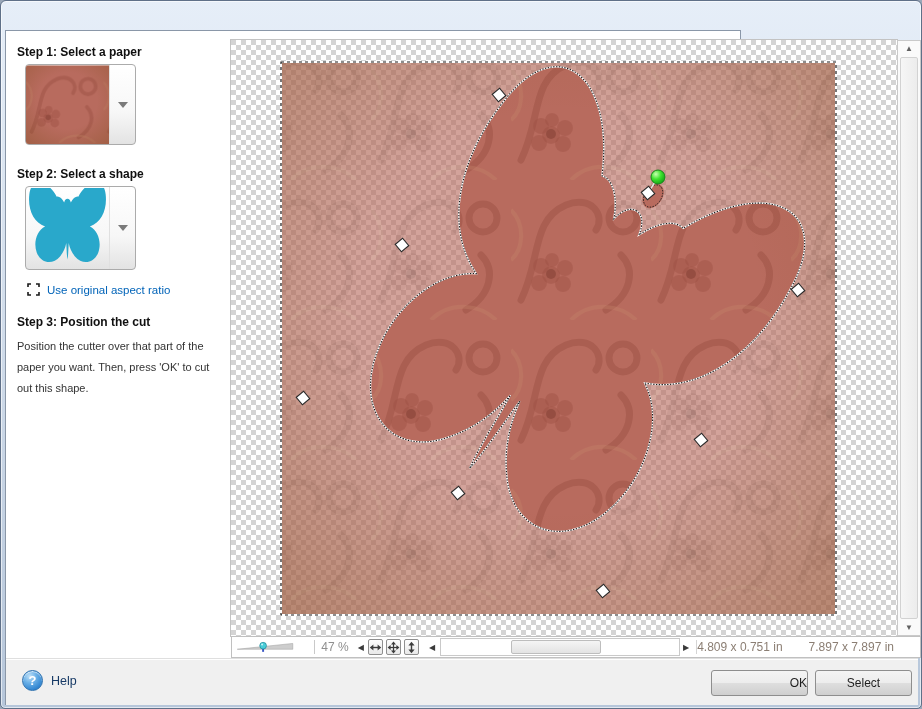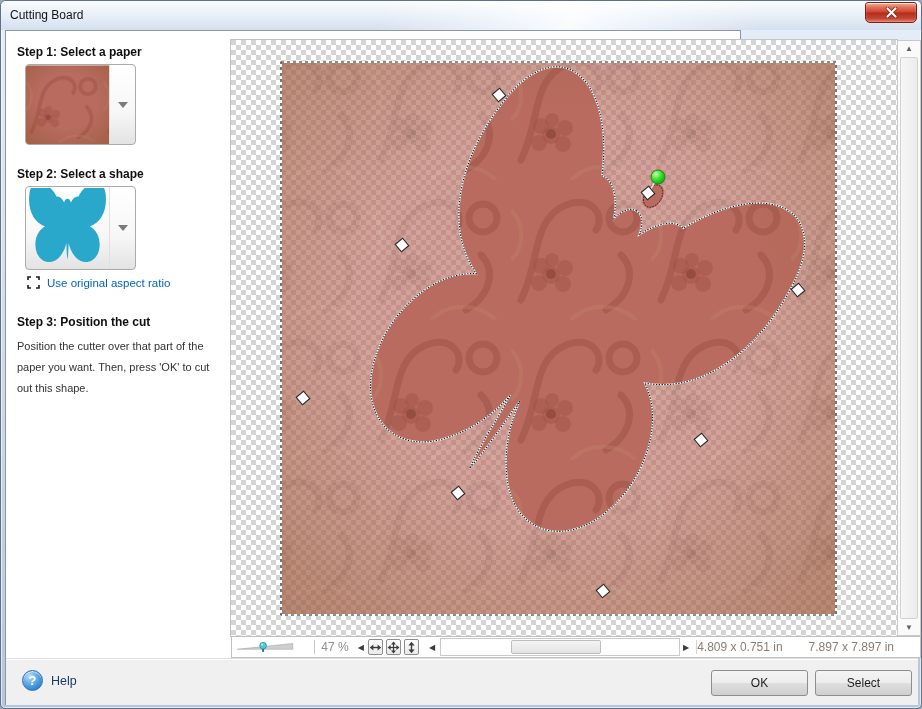--- a/index.html
+++ b/index.html
@@ -58,21 +58,21 @@
     border-top:1px solid #dfdfdf;box-shadow:inset 0 1px 0 #ffffff;}
   .help{position:absolute;left:16px;top:11px;display:flex;align-items:center;gap:8px;cursor:pointer;}
   .help-icon{width:21px;height:21px;border-radius:50%;color:#ffffff;font-weight:bold;font-size:13px;
     background:radial-gradient(circle at 35% 28%,#bfe0f7 0%,#6db2e8 35%,#2f84d0 75%,#1f66ab 100%);
     border:1px solid #2a6fae;display:flex;align-items:center;justify-content:center;
     box-shadow:inset 0 1px 1px rgba(255,255,255,.7);}
   .help-label{font-size:12.5px;color:var(--help-navy);}
   .btn{position:absolute;top:11px;width:97px;height:26px;font-size:12px;color:#1e1e1e;text-align:center;line-height:24px;
     background:linear-gradient(180deg,#f4f4f4 0%,#ededed 48%,#dedede 52%,#cfcfcf 100%);
     border:1px solid #8e8e8e;border-radius:3px;cursor:default;}
-  .btn.ok{left:705px;}
+  .btn.ok{left:705px;text-align:right;}
   .btn.cancel{left:809px;}
 </style>
 </head>
 <body>
 
 <div class="dialog">
 
   <svg width="0" height="0" style="position:absolute" aria-hidden="true">
     <defs>
       <pattern id="checker" width="10" height="10" patternUnits="userSpaceOnUse">
@@ -110,30 +110,20 @@
         <stop offset="45%" stop-color="#3fe32f"></stop>
         <stop offset="100%" stop-color="#0d9a11"></stop>
       </radialGradient>
       <clipPath id="butterflyClip">
         <path transform="translate(320,303) rotate(33) scale(1.86,2.69) translate(-100,-108.5)" d="M100,50 C96,50 93,53 92,57 C87,49 80,45 74,46 C50,12 12,10 8,42 C4,70 18,94 46,102 C26,110 17,132 26,151 C36,171 64,175 82,158 C90,151 95,142 97,133 C98,143 98,156 100,164 C102,156 102,143 103,133 C105,142 110,151 118,158 C136,175 164,171 174,151 C183,132 174,110 154,102 C182,94 196,70 192,42 C188,10 150,12 126,46 C120,45 113,49 108,57 C107,53 104,50 100,50 Z"></path>
         <circle transform="translate(320,303) rotate(33) scale(1.86,2.69) translate(-100,-108.5)" cx="103" cy="42" r="5"></circle>
       </clipPath>
     </defs>
   </svg>
 
-  <div class="titlebar">
-    <div class="sheen"></div>
-    <span class="title-text">Cutting Board</span>
-    <div class="close-btn">
-      <svg width="13" height="11" viewBox="0 0 13 11">
-        <path d="M2.5,1.5 L10.5,9.5 M10.5,1.5 L2.5,9.5" stroke="#7e2012" stroke-width="3.6" stroke-linecap="round"></path>
-        <path d="M2.5,1.5 L10.5,9.5 M10.5,1.5 L2.5,9.5" stroke="#ffffff" stroke-width="2.2" stroke-linecap="round"></path>
-      </svg>
-    </div>
-  </div>
 
   <div class="client">
 
     <div>
       <div class="step-heading" style="left:11px;top:14px;">Step 1: Select a paper</div>
 
       <div class="dropdown" style="left:19px;top:33px;height:81px;">
         <div class="thumb">
           <svg width="84" height="79" viewBox="0 0 84 79">
             <g transform="scale(0.56)">
@@ -153,21 +143,21 @@
         <div class="thumb">
           <svg width="84" height="80" viewBox="0 0 84 80">
             <path transform="translate(42,42) scale(0.42,0.54) translate(-100,-108.5)" style="fill:var(--shape-teal,#29a8cb)" d="M100,50 C96,50 93,53 92,57 C87,49 80,45 74,46 C50,12 12,10 8,42 C4,70 18,94 46,102 C26,110 17,132 26,151 C36,171 64,175 82,158 C90,151 95,142 97,133 C98,143 98,156 100,164 C102,156 102,143 103,133 C105,142 110,151 118,158 C136,175 164,171 174,151 C183,132 174,110 154,102 C182,94 196,70 192,42 C188,10 150,12 126,46 C120,45 113,49 108,57 C107,53 104,50 100,50 Z"></path>
           </svg>
         </div>
         <div class="arrow-zone">
           <span class="caret"></span>
         </div>
       </div>
 
-      <div class="aspect-link" style="left:21px;top:245px;">
+      <div class="aspect-link" style="left:21px;top:252px;">
         <svg width="13" height="13" viewBox="0 0 13 13">
           <g stroke="#1a1a1a" stroke-width="1.6" fill="none">
             <path d="M4,1 H1 V4"></path>
               <path d="M9,1 H12 V4"></path>
               <path d="M4,12 H1 V9"></path>
               <path d="M9,12 H12 V9"></path>
           </g>
         </svg>
         <span class="txt">Use original aspect ratio</span>
       </div>

